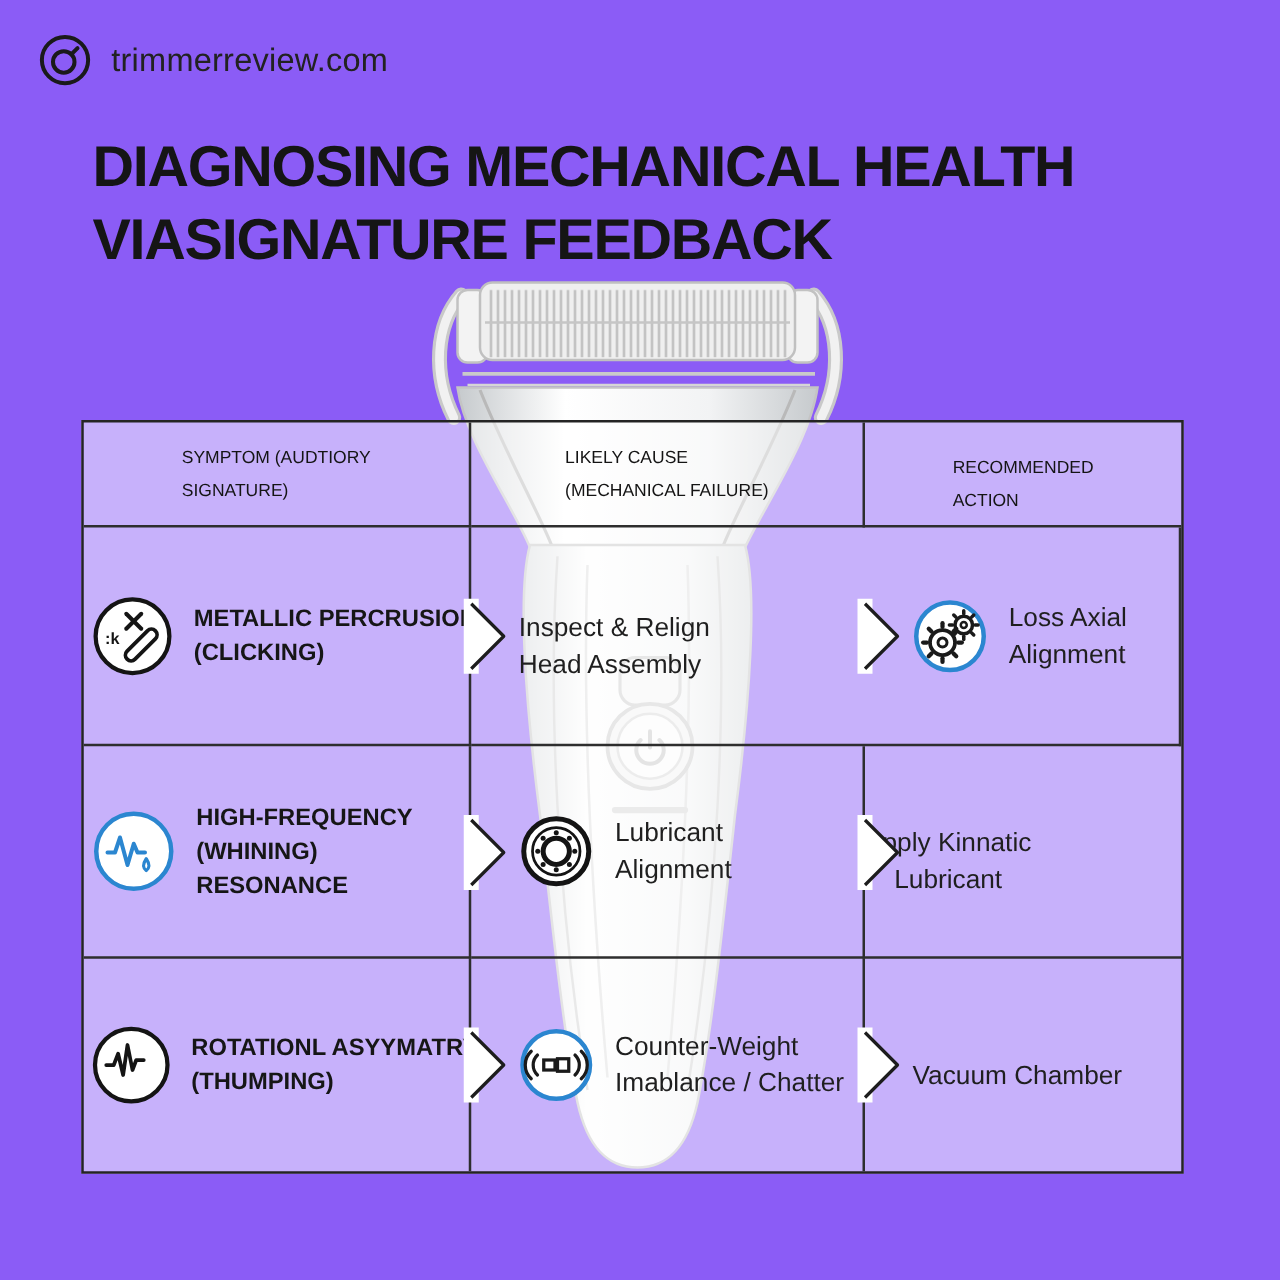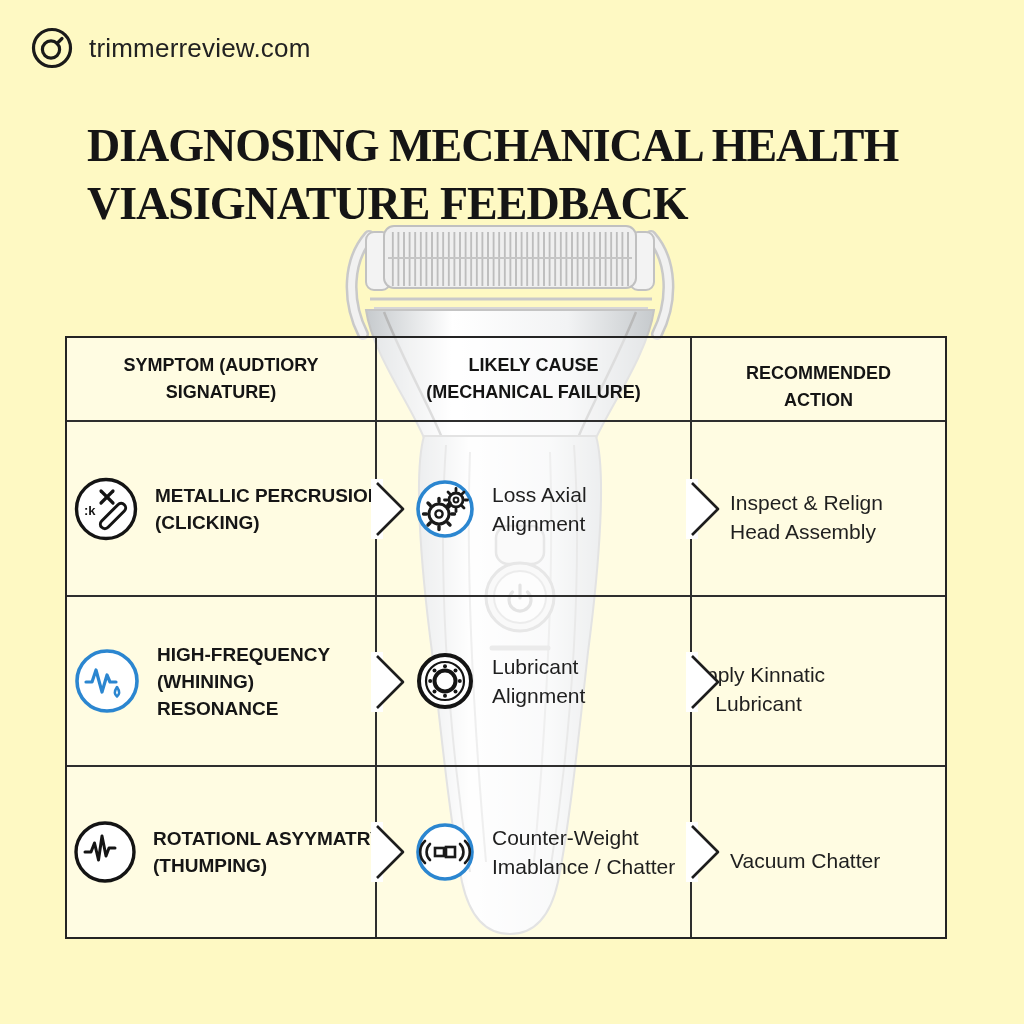--- a/index.html
+++ b/index.html
@@ -1,16 +1,16 @@
 <!DOCTYPE html>
 <html><head>
 <meta charset="utf-8">
 <style>
   html,body{margin:0;padding:0;background:#fff;}
-  .page{position:relative;width:1024px;height:1024px;background:#fef9c3;overflow:hidden;
+  .page{position:relative;width:1024px;height:1024px;background:#8b5cf6;overflow:hidden;
         font-family:"Liberation Sans", sans-serif;color:#1c1c1c;}
 
   
   .site-header{position:absolute;left:30px;top:26px;display:flex;align-items:center;gap:15px;}
   .site-name{font-size:26px;font-weight:400;color:#222;letter-spacing:0.2px;}
 
   
   .title{position:absolute;left:70px;top:100px;width:900px;font-weight:800;color:#151515;
          font-size:46px;line-height:58px;letter-spacing:-1px;}
   .title .l2{display:flex;}
@@ -19,21 +19,21 @@
   .shaver{position:absolute;left:0;top:0;width:1024px;height:1024px;z-index:0;}
 
   
   .dtable{position:absolute;left:65px;top:336px;width:878px;height:599px;z-index:2;
           display:grid;grid-template-columns:310px 315px 253px;grid-template-rows:84px 175px 170px 170px;
           border:2px solid #242424;background:rgba(255,255,255,0.52);}
   .cell{border-right:2px solid #2e2e2e;border-bottom:2px solid #2e2e2e;
         display:flex;align-items:center;box-sizing:border-box;position:relative;}
   .cell.last-col{border-right:none;margin-top:16px;}
   .cell.last-row{border-bottom:none;}
-  .hcell{justify-content:center;text-align:center;font-weight:700;font-size:18px;line-height:27px;color:#141414;}
+  .hcell{justify-content:center;text-align:left;font-weight:400;font-size:14px;line-height:27px;color:#141414;}
   .c-sym{padding-left:6px;gap:16px;font-weight:700;font-size:19px;line-height:27px;color:#161616;white-space:nowrap;overflow:visible;}
   .c-cause{padding-left:38px;gap:17px;font-size:21px;line-height:29px;color:#1f1f1f;}
   .c-act{padding-left:38px;font-size:21px;line-height:29px;color:#1f1f1f;}
   .c-act.centered{padding-left:0;justify-content:flex-start;text-align:center;}
   .ic{flex:0 0 auto;}
   .tlines{display:block;}
 
   
   .chev{position:absolute;width:46px;height:64px;z-index:3;pointer-events:none;}
 </style>
@@ -97,21 +97,21 @@
 
   <div class="site-header">
     <svg width="44" height="44" viewBox="-22 -22 44 44">
       <circle cx="0" cy="0" r="18.5" fill="none" stroke="#1a1a1a" stroke-width="3.2"></circle>
       <circle cx="-1" cy="1.5" r="8.6" fill="none" stroke="#1a1a1a" stroke-width="3.2"></circle>
       <line x1="5" y1="-4.5" x2="10" y2="-9.5" stroke="#1a1a1a" stroke-width="3.2" stroke-linecap="round"></line>
     </svg>
     <span class="site-name">trimmerreview.com</span>
   </div>
 
-  <h1 class="title" style="margin:17px;font-family:Liberation Serif, serif;">
+  <h1 class="title" style="margin:4px;">
     <span class="l1" style="display:block;">DIAGNOSING MECHANICAL HEALTH</span>
     <span class="l2">
       <span>VIA</span>
       <span>SIGNATURE FEEDBACK</span>
     </span>
   </h1>
 
   <div class="dtable">
 
     <div class="cell hcell">
@@ -139,20 +139,26 @@
         <g stroke="#141414" stroke-width="3.2" stroke-linecap="round">
           <line x1="-5" y1="-18" x2="7" y2="-6"></line>
             <line x1="7" y1="-18" x2="-5" y2="-6"></line>
         </g>
         <text x="-22" y="6" font-size="13" font-weight="700" fill="#141414" font-family="Liberation Sans, sans-serif">:k</text>
         <rect x="-4.5" y="-16" width="9" height="32" rx="4.5" fill="#fff" stroke="#141414" stroke-width="3" transform="translate(7,7) rotate(45)"></rect>
       </svg>
       <span class="tlines">
         <span style="display:block">METALLIC PERCRUSION</span>
         <span style="display:block">(CLICKING)</span>
+      </span>
+    </div>
+    <div class="cell c-act last-col">
+      <span class="tlines">
+        <span style="display:block">Inspect &amp; Relign</span>
+        <span style="display:block">Head Assembly</span>
       </span>
     </div>
     <div class="cell c-cause">
       <svg class="ic" width="60" height="60" viewBox="-30 -30 60 60">
         <circle cx="0" cy="0" r="27" fill="#fff" stroke="#2b86d0" stroke-width="3.6"></circle>
         <g stroke="#1a1a1a" fill="none">
           <circle cx="-6" cy="5" r="10" stroke-width="3"></circle>
           <circle cx="-6" cy="5" r="3.6" stroke-width="2.4"></circle>
           <g stroke-width="3.4" stroke-linecap="round">
             <line x1="-6" y1="-7.5" x2="-6" y2="-10.5"></line>
@@ -176,26 +182,20 @@
             <line x1="17.3" y1="-2.7" x2="19" y2="-1"></line>
               <line x1="4.7" y1="-15.3" x2="3" y2="-17"></line>
           </g>
         </g>
       </svg>
       <span class="tlines">
         <span style="display:block">Loss Axial</span>
         <span style="display:block">Alignment</span>
       </span>
     </div>
-    <div class="cell c-act last-col">
-      <span class="tlines">
-        <span style="display:block">Inspect &amp; Relign</span>
-        <span style="display:block">Head Assembly</span>
-      </span>
-    </div>
 
     <div class="cell c-sym">
       <svg class="ic" width="68" height="68" viewBox="-34 -34 68 68">
         <circle cx="0" cy="0" r="30" fill="#fff" stroke="#2b86d0" stroke-width="3.6"></circle>
         <path d="M-21,1 h6 l4,-12 6,22 5,-17 3,7 h6" fill="none" stroke="#2b86d0" stroke-width="3.2" stroke-linecap="round" stroke-linejoin="round"></path>
         <path d="M10,6 c3,4.5 3,7 0,9.5 c-3,-2.5 -3,-5 0,-9.5 z" fill="none" stroke="#2b86d0" stroke-width="2.6" stroke-linejoin="round"></path>
       </svg>
       <span class="tlines">
         <span style="display:block">HIGH-FREQUENCY</span>
         <span style="display:block">(WHINING)</span>
@@ -252,21 +252,21 @@
           <path d="M20,-11 a15,15 0 0 1 0,22"></path>
         </g>
       </svg>
       <span class="tlines">
         <span style="display:block">Counter-Weight</span>
         <span style="display:block">Imablance / Chatter</span>
       </span>
     </div>
     <div class="cell c-act last-col last-row">
       <span class="tlines">
-        <span style="display:block">Vacuum Chatter</span>
+        <span style="display:block">Vacuum Chamber</span>
       </span>
     </div>
 
     <svg class="chev" style="left:300px;top:139px;" viewBox="0 0 46 64">
       <rect x="4" y="2" width="12" height="60" fill="#fff"></rect>
       <path d="M10,6 L36,32 L10,58" fill="#fff" stroke="#1d1d1d" stroke-width="2.6" stroke-linejoin="round"></path>
     </svg>
     <svg class="chev" style="left:615px;top:139px;" viewBox="0 0 46 64">
       <rect x="4" y="2" width="12" height="60" fill="#fff"></rect>
       <path d="M10,6 L36,32 L10,58" fill="#fff" stroke="#1d1d1d" stroke-width="2.6" stroke-linejoin="round"></path>

